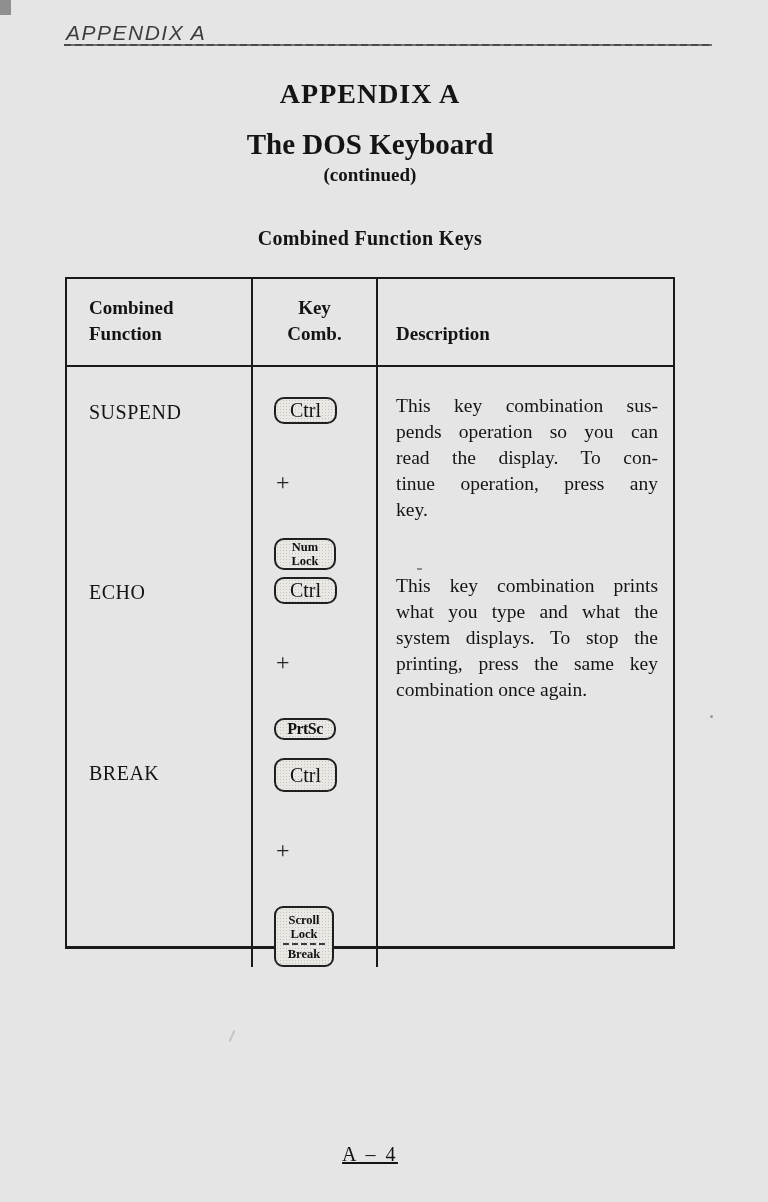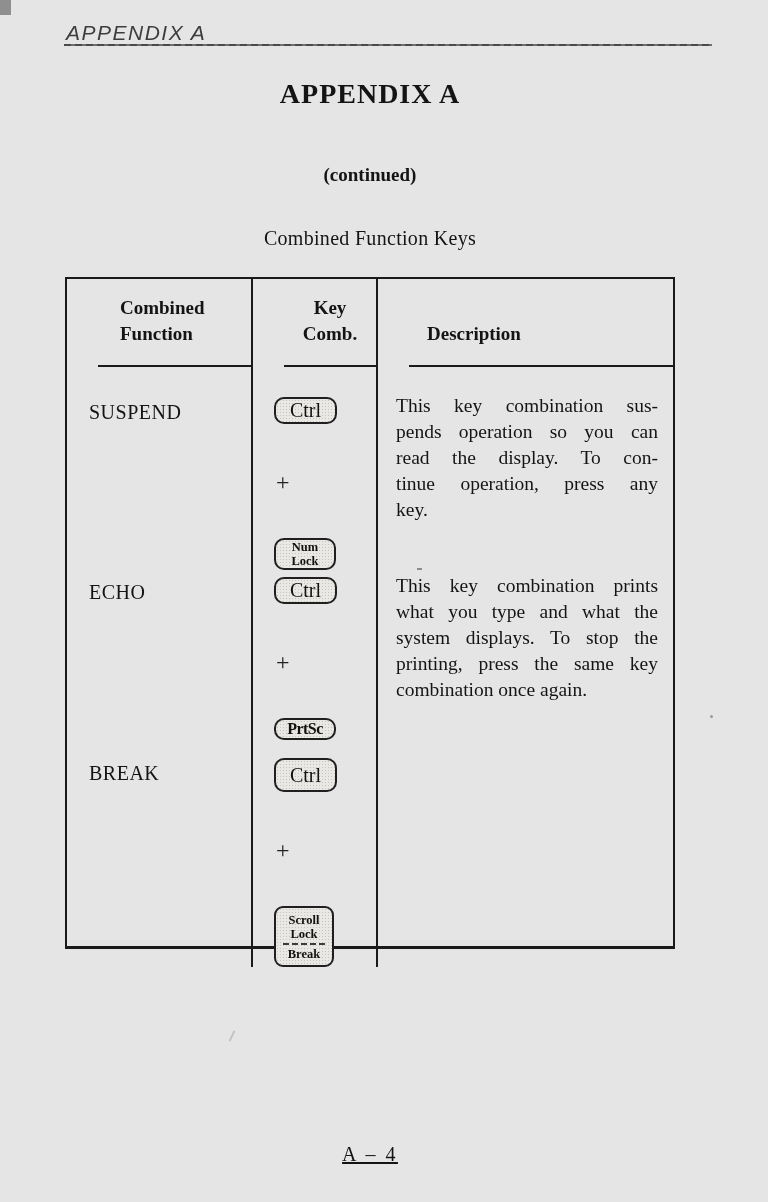--- a/index.html
+++ b/index.html
@@ -23,31 +23,31 @@
   .head-rule {
     position:absolute; left:64px; top:44px; width:648px; height:2px;
     background:repeating-linear-gradient(90deg,#4a4a4a 0 7px,#6f6f6f 7px 11px);
   }
 
   
   .title-wrap { position:absolute; left:65px; width:610px; text-align:center; }
   .t-appendix { top:78px; font-size:28px; font-weight:bold; letter-spacing:1px; }
   .t-main     { top:128px; font-size:29px; font-weight:bold; }
   .t-cont     { top:164px; font-size:19px; font-weight:bold; }
-  .t-section  { top:227px; font-size:20px; font-weight:normal; letter-spacing:0.3px; }
+  .t-section  { top:227px; font-size:20px; font-weight:bold; letter-spacing:0.3px; }
 
   
   .doc-table {
     position:absolute; left:65px; top:277px; width:610px; height:672px;
     border:2px solid #1a1a1a; border-bottom-width:3px;
     display:grid; grid-template-columns:186px 125px 1fr; grid-template-rows:88px 180px 181px 1fr;
   }
   .cell { position:relative; }
   .bR { border-right:2px solid #1a1a1a; }
-  .bB { border-bottom:2px solid #1a1a1a;margin-left:31px; }
+  .bB { border-bottom:2px solid #1a1a1a; }
 
   .hcell { font-weight:bold; font-size:19px; line-height:26px; }
   .h1cell { padding:16px 0 0 22px; }
   .h2cell { padding-top:16px; text-align:center; }
   .h3cell { padding:42px 0 0 18px; }
 
   .fn-cell { padding:34px 0 0 22px; font-size:20px; letter-spacing:0.5px; }
 
   .keys-cell { padding:30px 0 0 21px; display:flex; flex-direction:column; align-items:flex-start;gap:27px; }
   .keycap {
@@ -81,20 +81,21 @@
 
   <div class="corner-blotch"></div>
   <div class="speck-dot"></div>
   <div class="speck-dash"></div>
   <div class="speck-slash"></div>
 
   <div class="running-head">APPENDIX A</div>
   <div class="head-rule"></div>
 
   <div class="title-wrap t-appendix">APPENDIX A</div>
+  <div class="title-wrap t-main">The DOS Keyboard</div>
   <div class="title-wrap t-cont">(continued)</div>
   <div class="title-wrap t-section">Combined Function Keys</div>
 
   <div class="doc-table">
 
     <div class="cell bR bB hcell h1cell">
       <div>Combined</div>
       <div>Function</div>
     </div>
     <div class="cell bR bB hcell h2cell">

